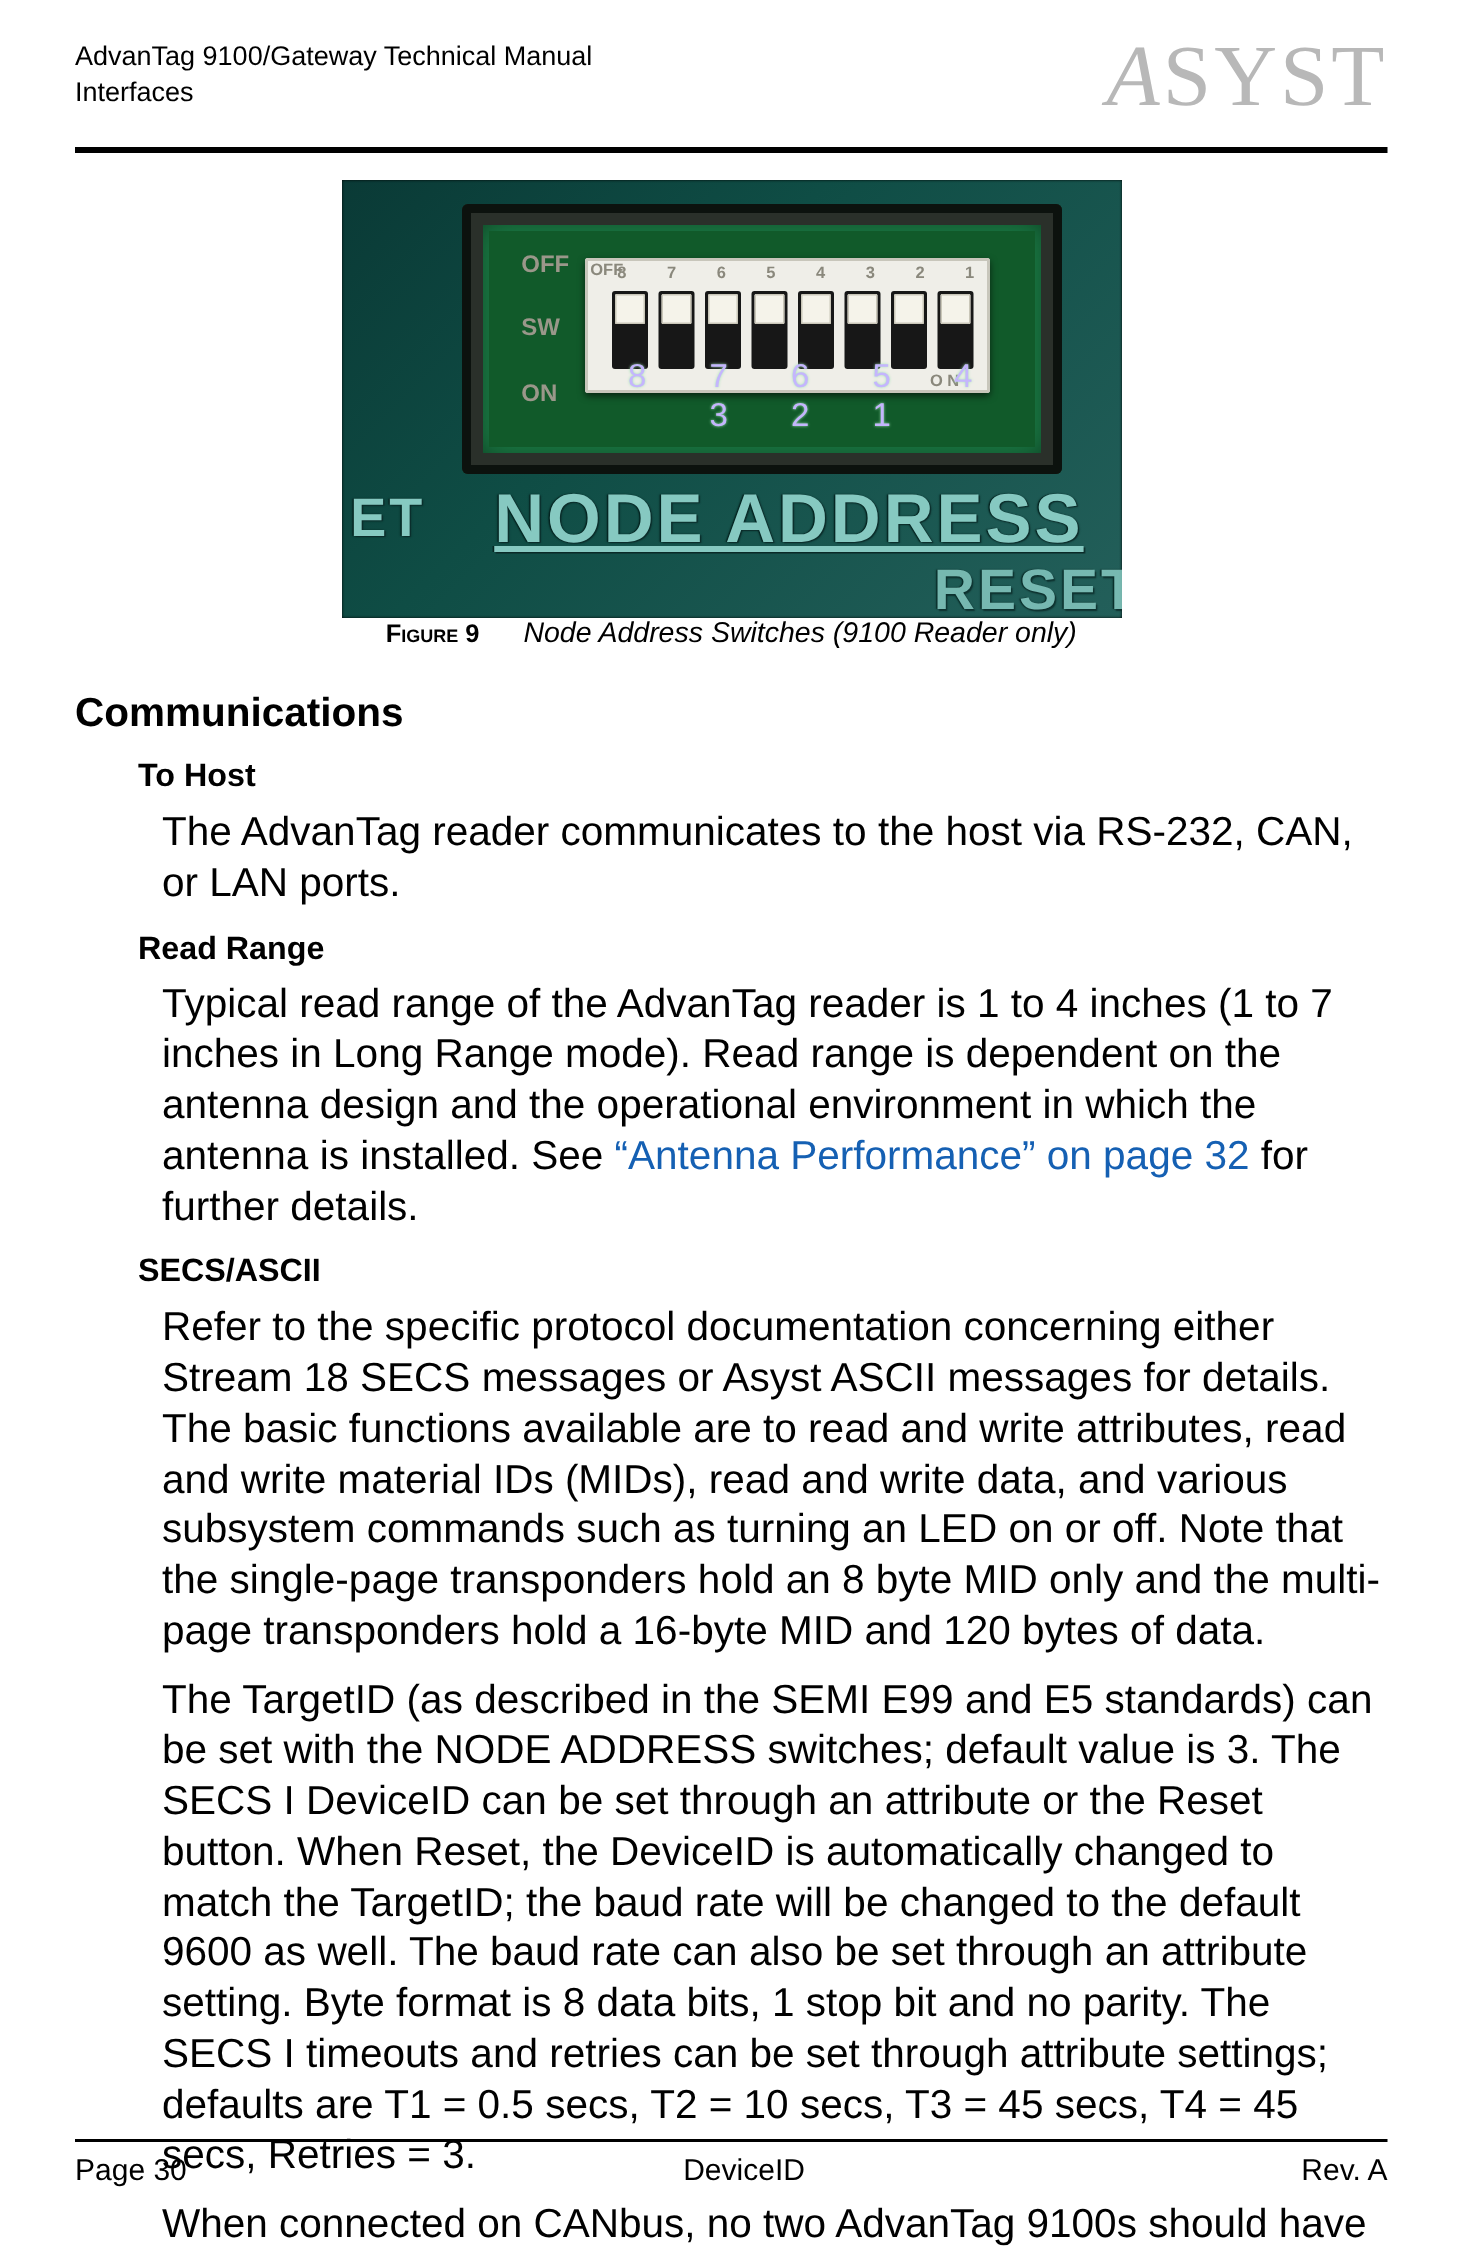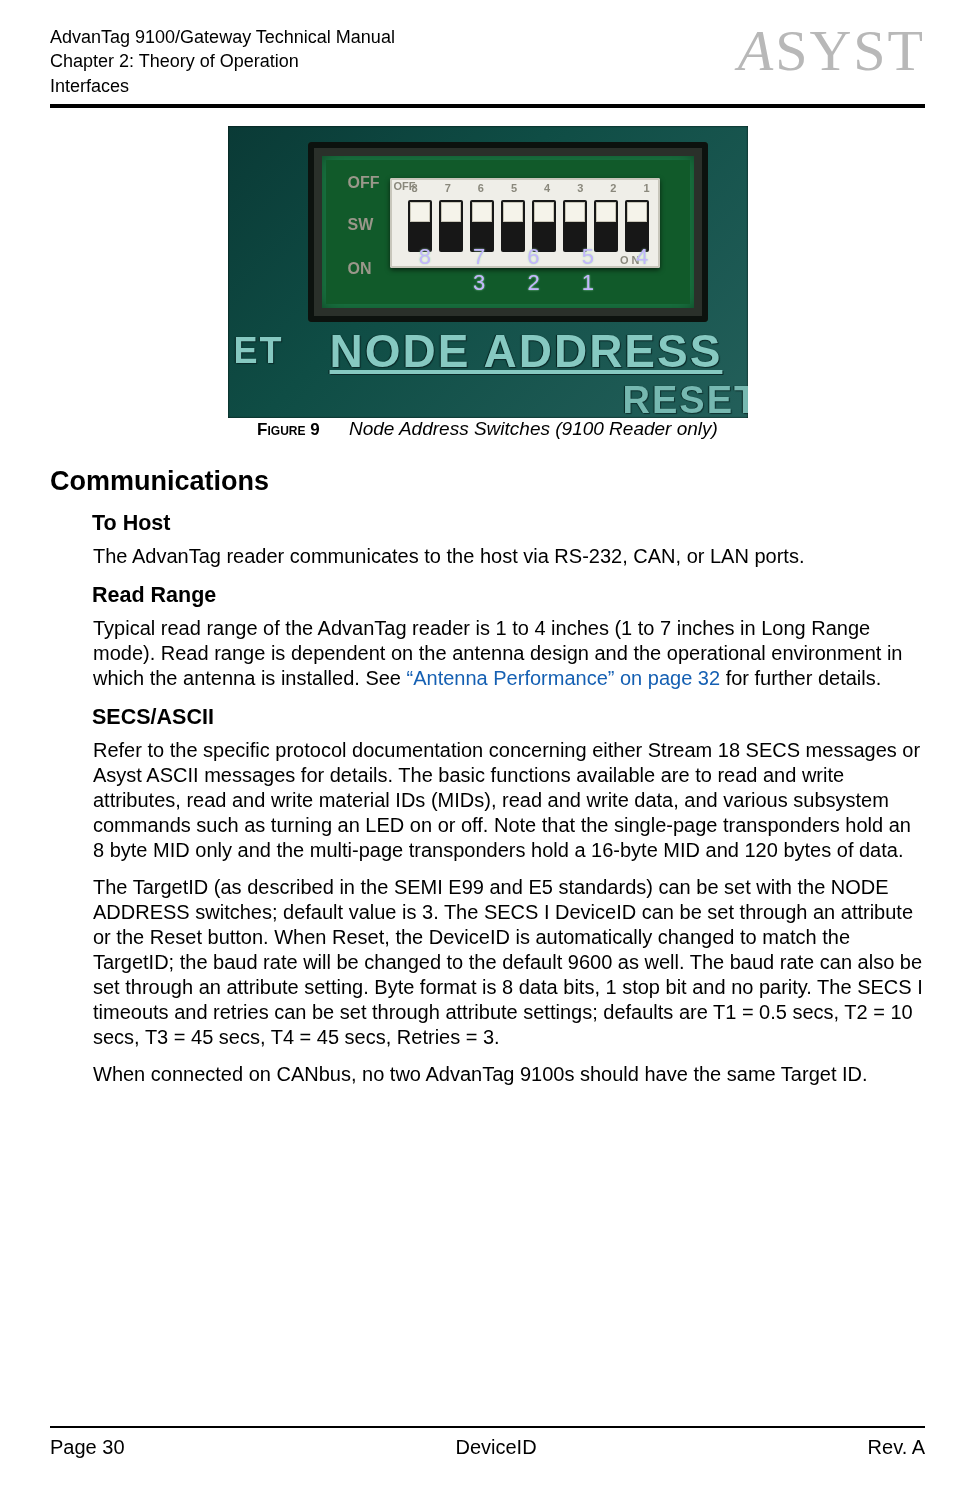--- a/index.html
+++ b/index.html
@@ -155,23 +155,23 @@
   }
   .body-col {
     margin-left: 42px;
   }
   h3.sub {
     font-size: 21.5px;
     font-weight: 700;
     margin: 14px 0 8px 0;
   }
   p.para {
-    font-size: 20px;
+    font-size: 27px;
     line-height: 1.25;
-    margin: 6px 0 12px 1px;
+    margin: 6px 0 12px 16px;
   }
   .xref { color: #1560b3; }
 
   .footer {
     position: absolute;
     left: 50px; right: 50px; bottom: 38px;
   }
   .footer-hr {
     border-top: 2.5px solid #000;
     margin-bottom: 8px;
@@ -182,21 +182,20 @@
   }
 </style>
 </head>
 <body>
 
 <div class="page">
 
   <div class="header">
     <div class="header-left">
       <div>AdvanTag 9100/Gateway Technical Manual</div>
-      <div>Chapter 2: Theory of Operation</div>
       <div>Interfaces</div>
     </div>
     <div class="logo"><span class="a">A</span>SYST</div>
   </div>
   <div class="hr"></div>
 
   <div class="content">
 
     <div class="figure-wrap">
       <div class="photo">

